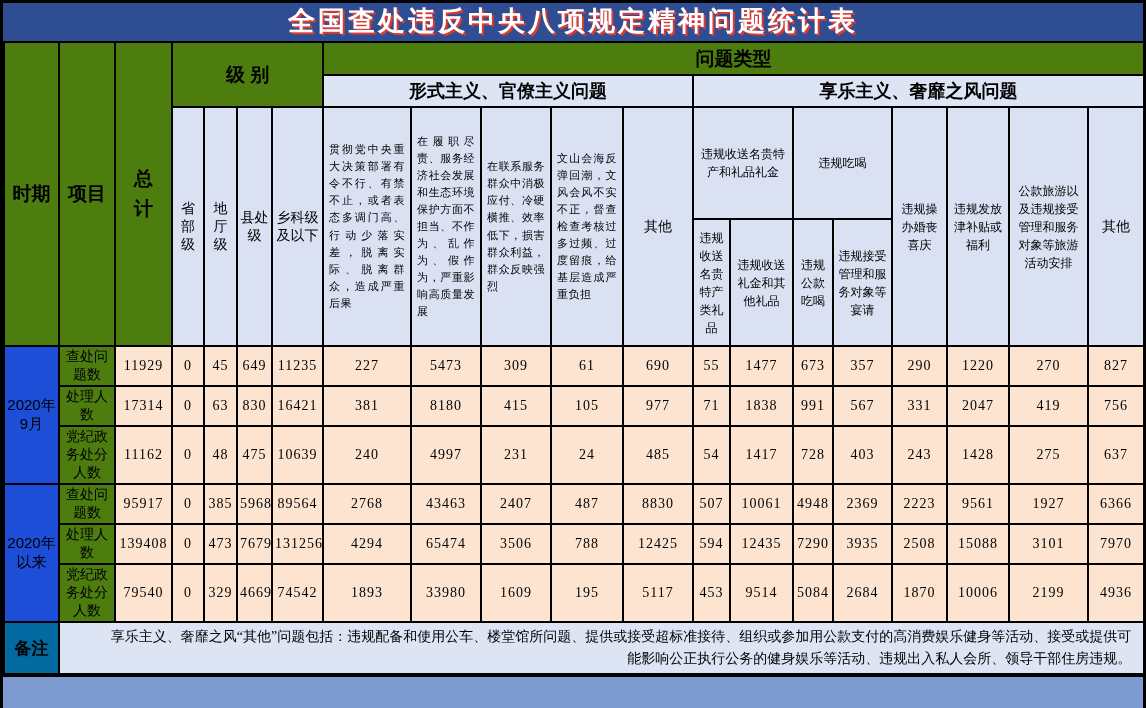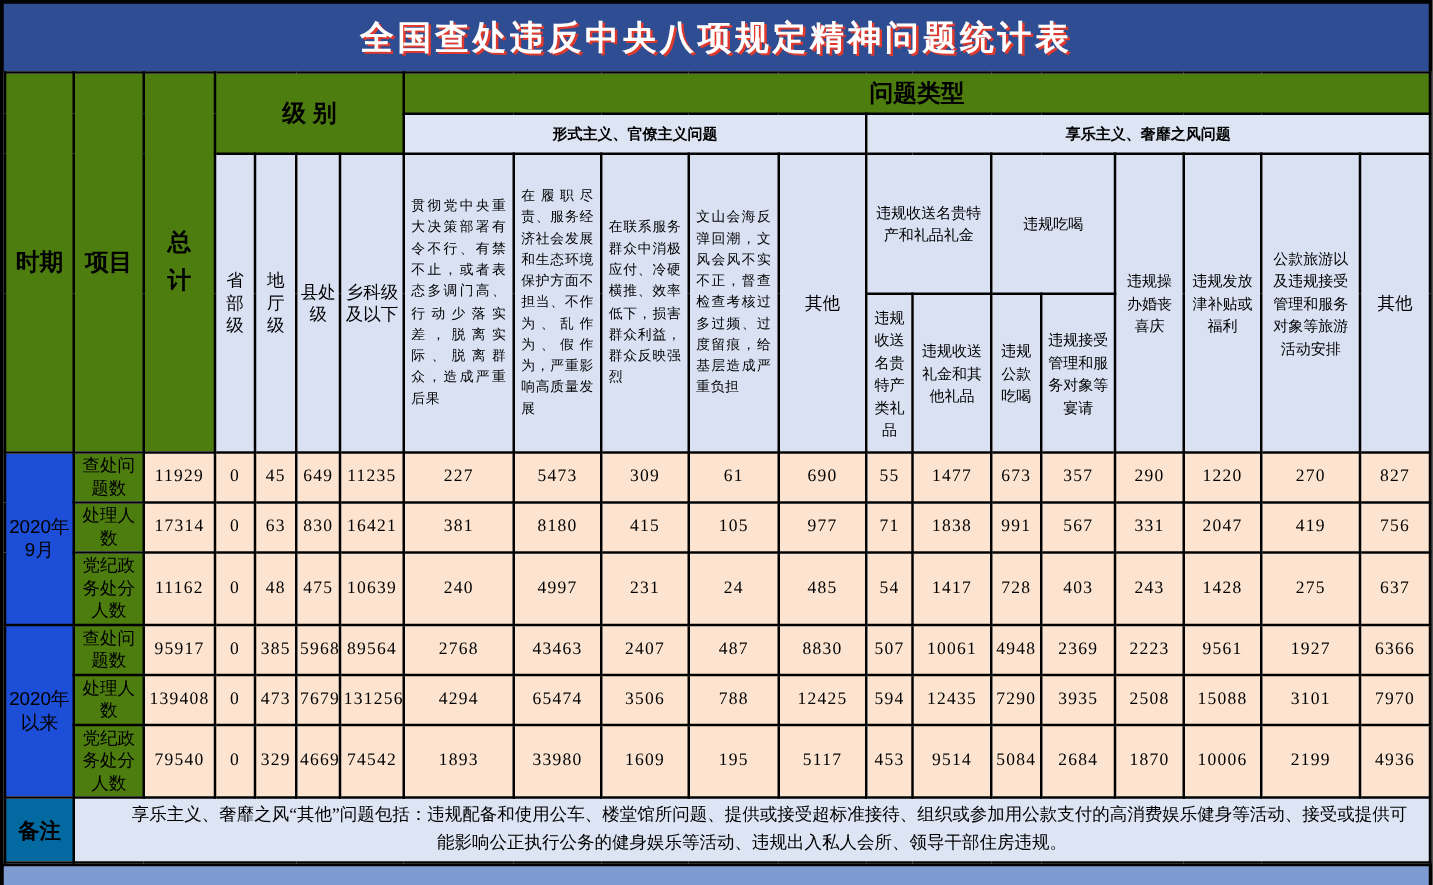--- a/index.html
+++ b/index.html
@@ -2,51 +2,51 @@
 <html><head>
 <meta charset="utf-8">
 <style>
   html,body { margin:0; padding:0; background:#444; }
   .frame {
     width:1146px; height:708px; box-sizing:border-box;
     background:#000; padding:3px; overflow:hidden;
     font-family:"Liberation Sans", sans-serif;
   }
   .title-bar {
-    height:54px; background:#2e4d92;
-    display:flex; align-items:center; justify-content:center;
+    height:38px; background:#2e4d92;
+    display:flex; justify-content:center;
   }
   .title {
     color:#ffffff; font-weight:bold; font-size:27px; letter-spacing:3px;
     text-shadow:2px 2px 0 #e03a2e;
     font-family:"Liberation Serif", serif;
   }
   table.stats {
     width:1140px; table-layout:fixed; border-collapse:collapse;
     background:#ffffff; color:#000;
   }
   th, td {
     border:2px solid #000; padding:1px 2px; text-align:center;
     vertical-align:middle; overflow:hidden; font-weight:normal;
   }
   .mid   { background:#4d7c0f; font-weight:bold; font-size:19px; }
-  .band  { background:#dde4f4; font-weight:bold; font-size:12px; }
+  .band  { background:#dde4f4; font-weight:bold; font-size:18px; }
   .sub   { background:#d9e1f3; font-size:14px; }
   .desc  {
     background:#d9e1f3; font-size:11px; font-family:"Liberation Serif", serif;
     text-align:justify; text-justify:inter-character; line-height:1.55;
     padding:4px 5px; letter-spacing:0.5px;
   }
   .kai   { background:#d9e1f3; font-size:12px; font-family:"Liberation Serif", serif; line-height:1.5; padding:2px 3px; }
   .num   { background:#fce4d1; font-family:"Liberation Serif", serif; font-size:14px; letter-spacing:1px; }
   .period-cell { background:#1d4ed8; font-size:15px; }
   .item-cell   { background:#4d7c0f; font-size:14px; }
   .remark-label{ background:#0369a1; font-size:17px; font-weight:bold; }
   .remark-text {
-    background:#dde4f4; text-align:center; font-size:14px; line-height:1.6;
+    background:#dde4f4; text-align:right; font-size:14px; line-height:1.6;
     padding:0 12px; text-indent:2em; font-family:"Liberation Serif", serif;
   }
   .stack { display:inline-block; width:1.15em; line-height:1.6; font-weight:bold; }
   tr.hA { height:33px; } tr.hB { height:32px; }
   tr.hC { height:112px; } tr.hD { height:127px; }
   tr.dr { height:40px; } tr.dr3 { height:52px; }
   tr.rk { height:52px; }
   .footer {
     height:32px; background:#7e9bd1; margin-top:2px;
     display:flex; justify-content:space-between; align-items:center;

